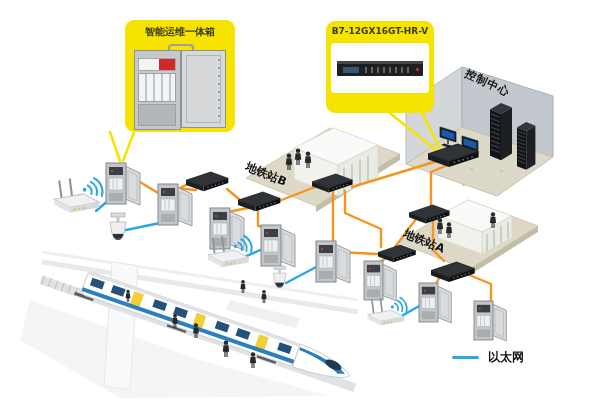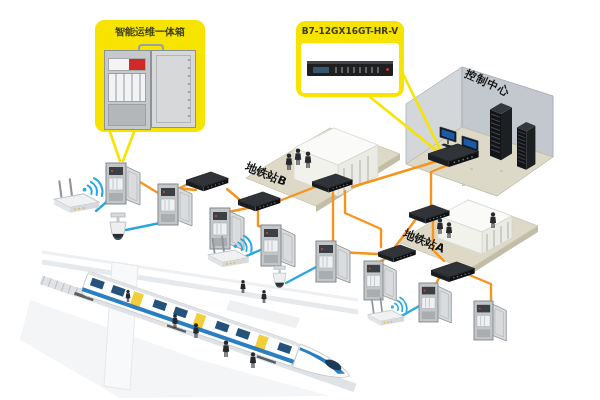--- a/index.html
+++ b/index.html
@@ -1,24 +1,24 @@
 <!DOCTYPE html>
 <html><head>
 <meta charset="utf-8">
 <style>
   html,body{margin:0;padding:0;background:#fff;}
   #stage{position:relative;width:600px;height:400px;background:#fff;overflow:hidden;
          font-family:"DejaVu Sans","Liberation Sans",sans-serif;}
   #scene{position:absolute;left:0;top:0;}
-  .callout{position:absolute;background:#F6E400;border-radius:9px;}
+  .callout{position:absolute;background:#F6E400;border-radius:9px;margin-left:30px;}
   .callout-title{position:absolute;left:0;right:0;top:5px;text-align:center;
       font-weight:bold;color:#3a3a1a;}
   #callout1{left:95px;top:20px;width:110px;height:112px;}
   #callout1 .callout-title{font-size:10px;}
-  #callout2{left:296px;top:21px;width:108px;height:76px;}
+  #callout2{left:296px;top:21px;width:108px;height:92px;}
   #callout2 .callout-title{font-size:9px;letter-spacing:0;}
   
   #cab{position:absolute;left:9px;top:27px;width:92px;height:82px;}
   .cab-handle{position:absolute;left:34px;top:-3px;width:22px;height:6px;
       border:2px solid #9aa0a5;border-bottom:none;border-radius:4px 4px 0 0;}
   .cab-body{position:absolute;left:0;top:3px;width:45px;height:78px;background:#c6c9cc;border:1px solid #8d9296;}
   .cab-red{position:absolute;left:3px;top:7px;width:36px;height:11px;border:1px solid #a7a7a7;
       background:linear-gradient(90deg,#f4f4f4 0 55%,#cf2a27 55% 100%);}
   .cab-mods{position:absolute;left:3px;top:22px;width:36px;height:27px;border:1px solid #9aa0a5;
       background:repeating-linear-gradient(90deg,#f2f3f4 0 6px,#c3c6c9 6px 8px);}
@@ -316,15 +316,19 @@
       <div id="c2-led"></div>
     </div>
   </div>
 </div>
 
 <div id="cc-label" class="iso-label">控制中心</div>
 <div id="stb-label" class="iso-label">地铁站B</div>
 <div id="sta-label" class="iso-label">地铁站A</div>
 
 <div id="legend">
+  <div class="legend-row">
+    <div class="legend-swatch swatch-ethernet"></div>
+    <div class="legend-label">以太网</div>
+  </div>
 </div>
 
 </div>
 
 </body></html>

